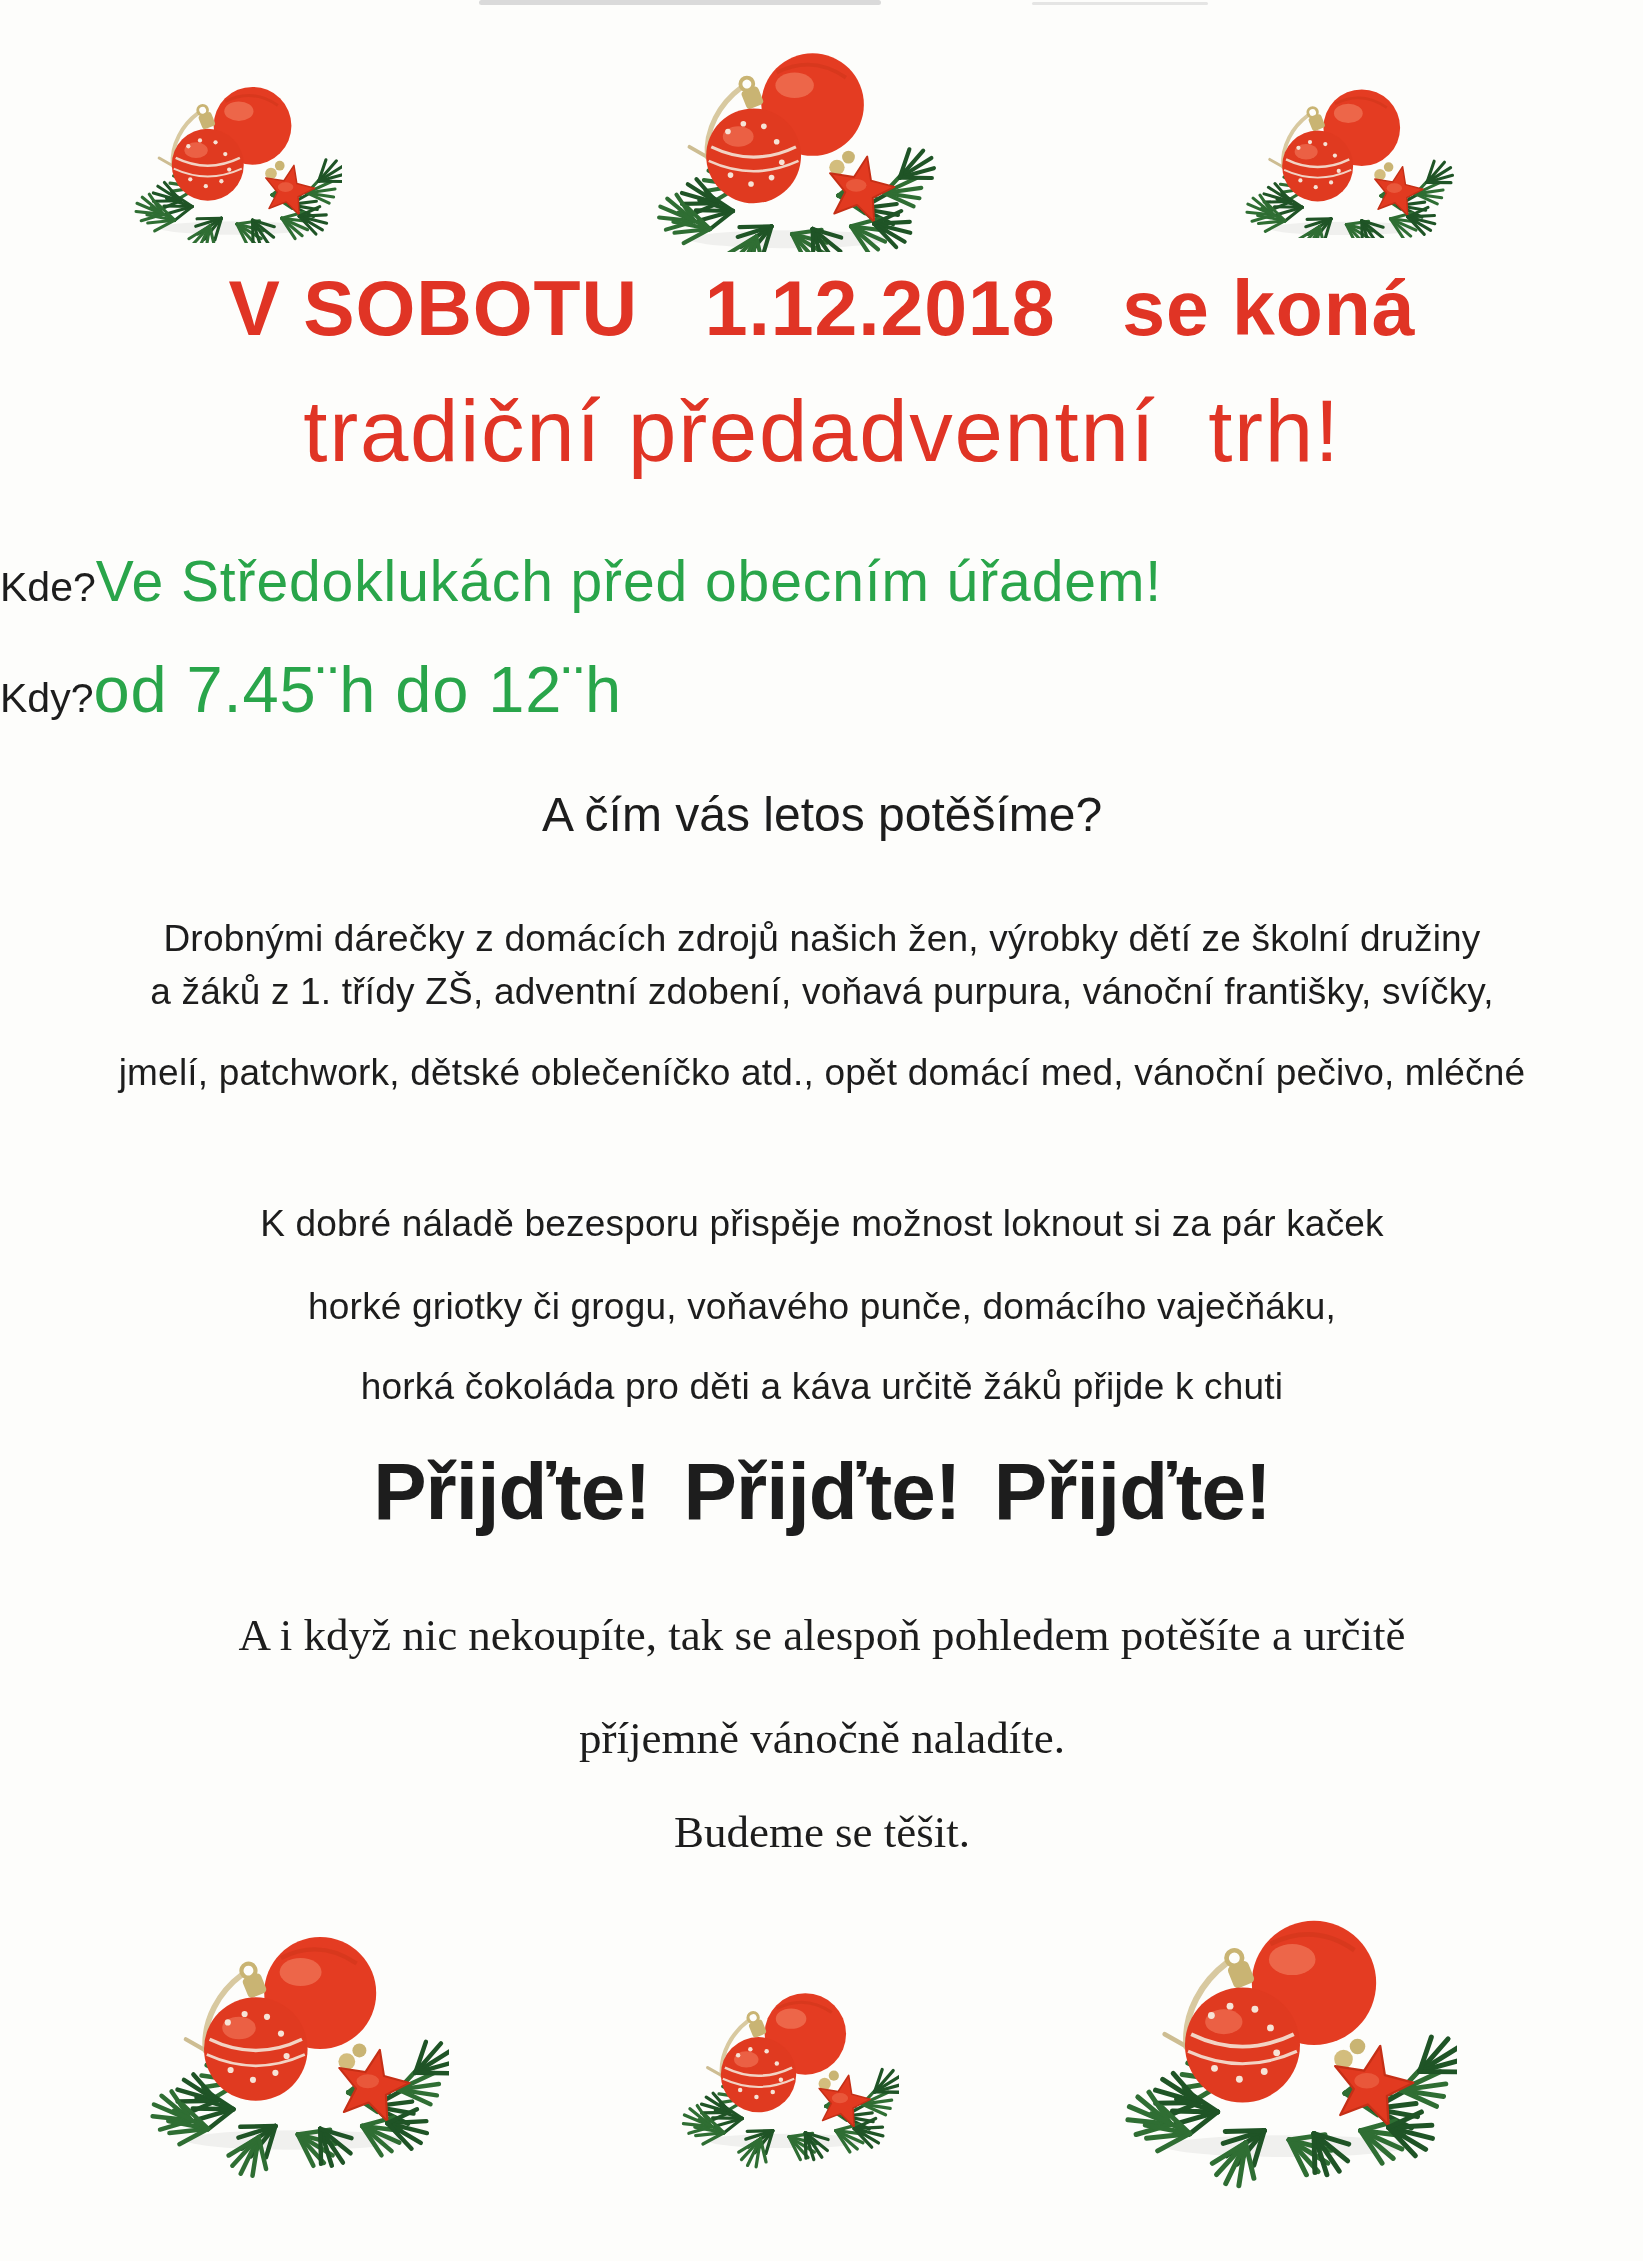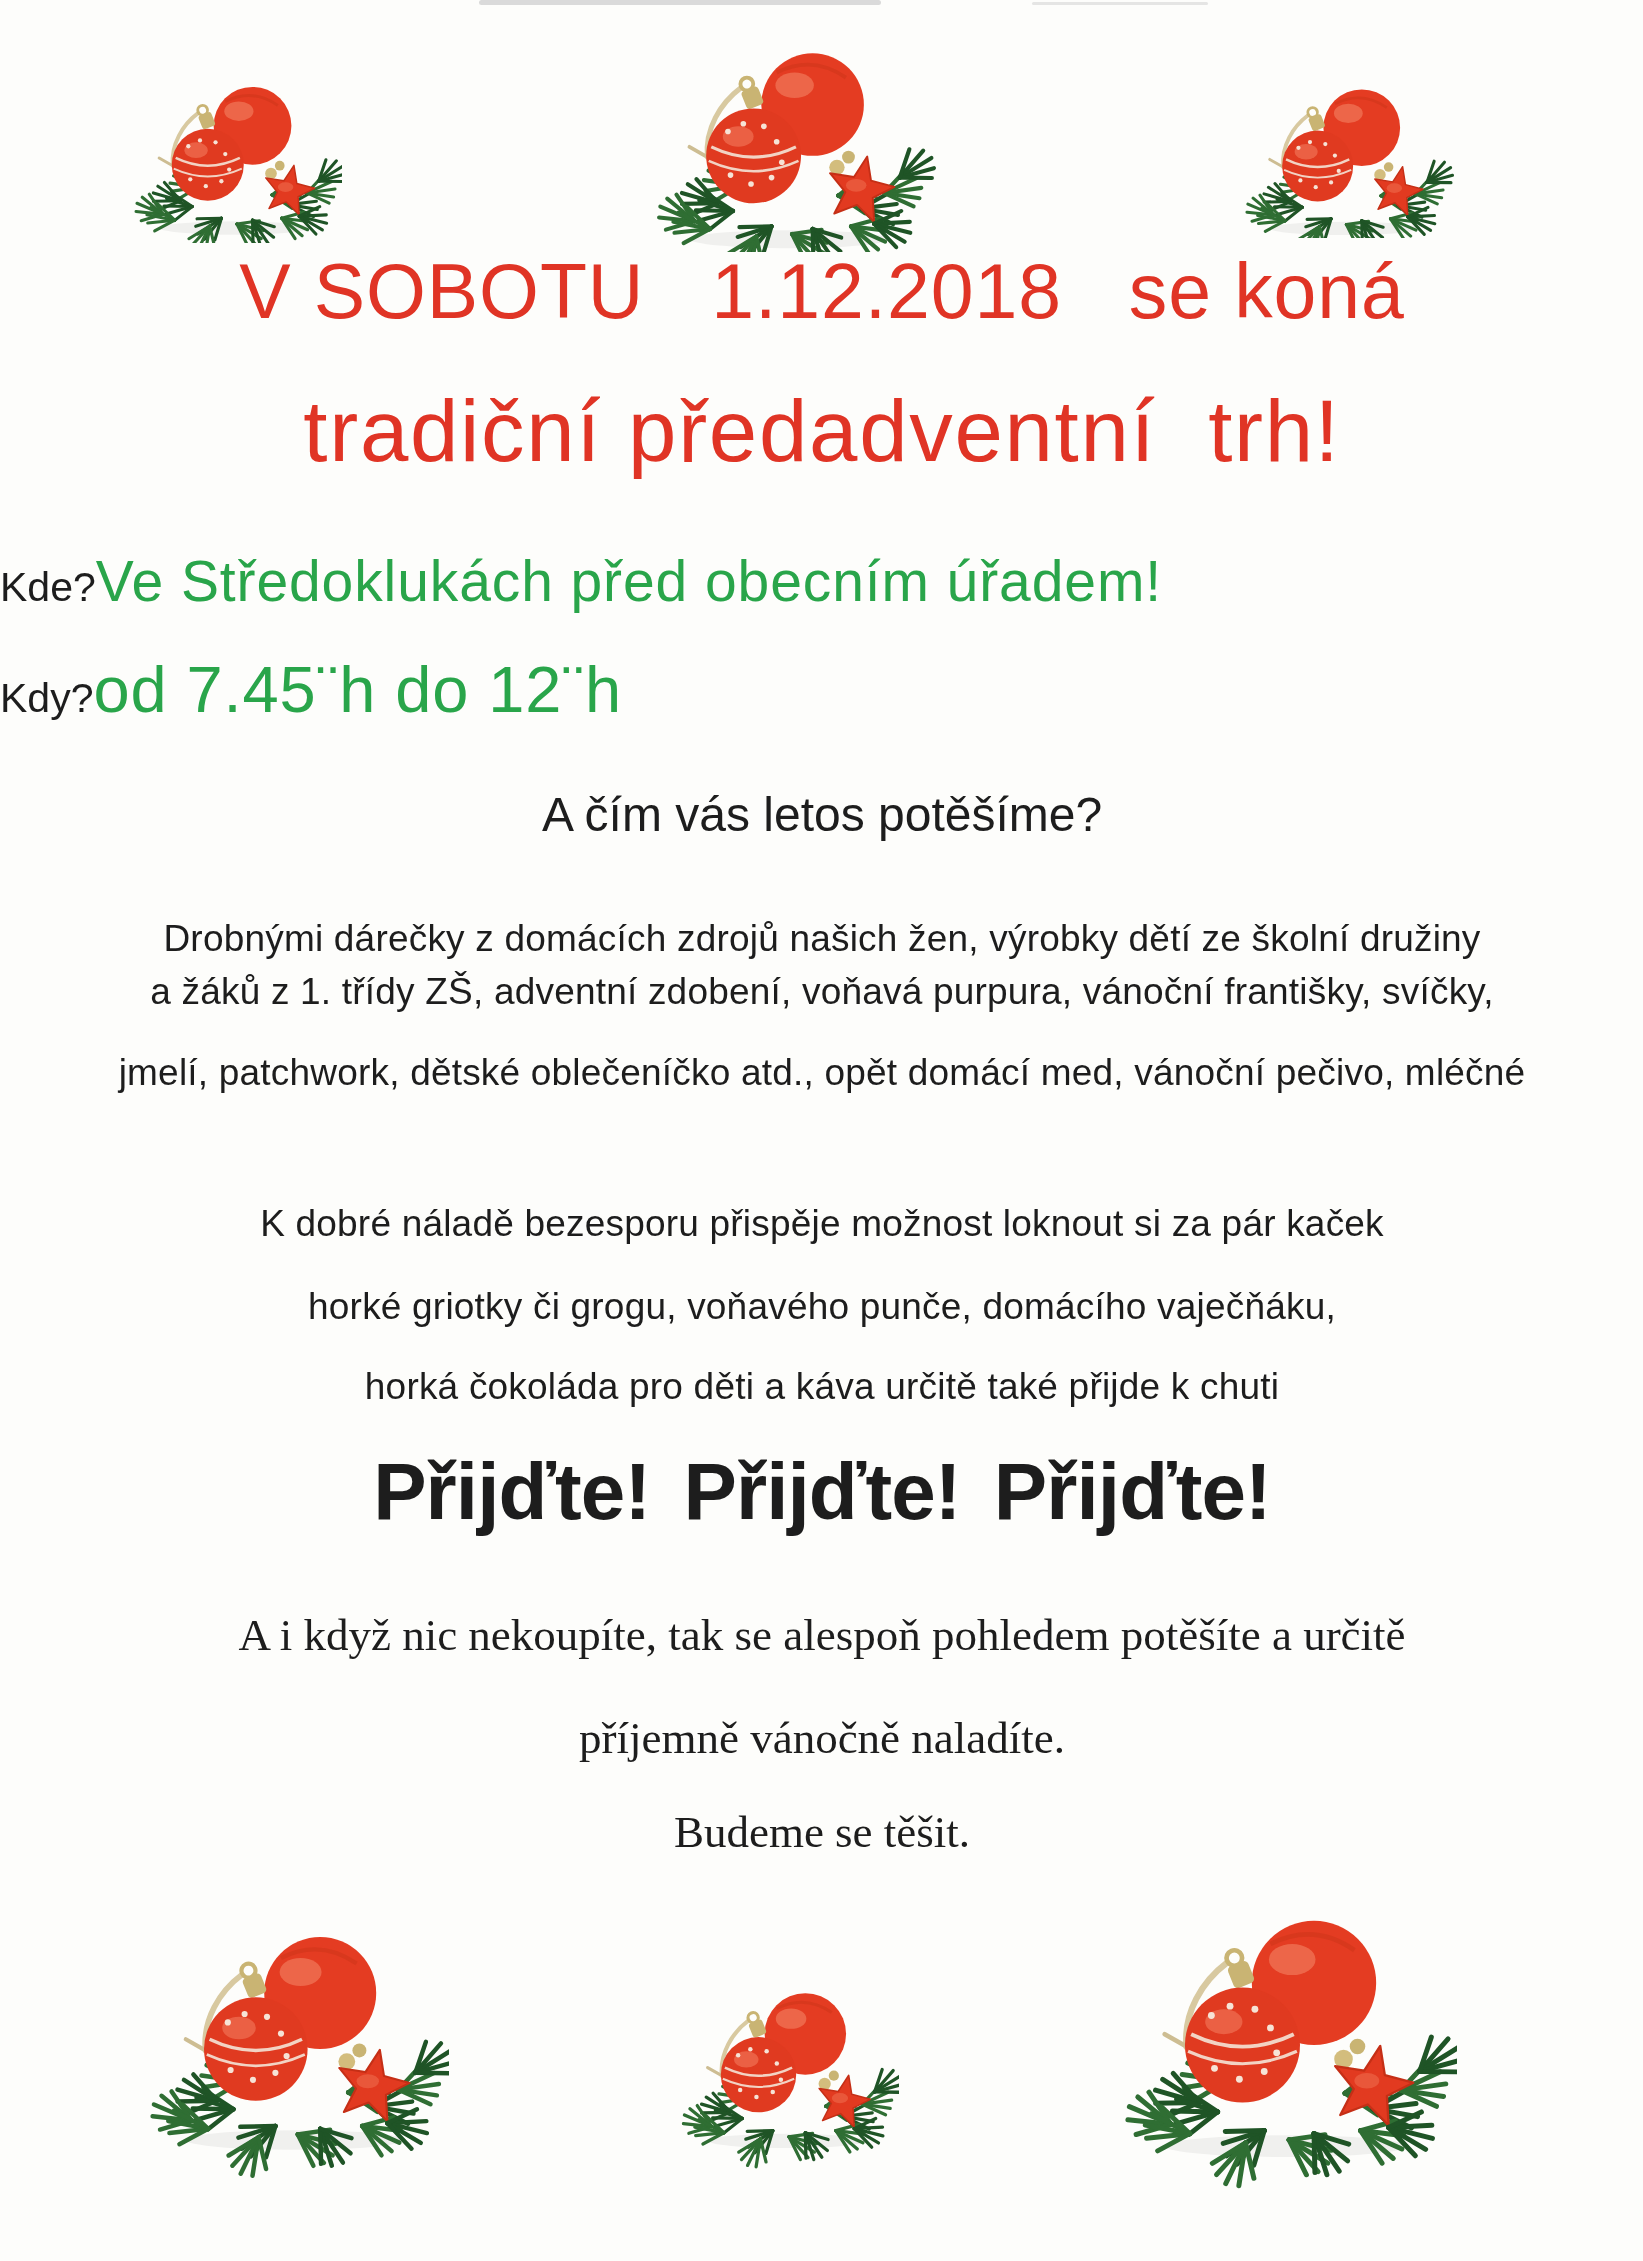--- a/index.html
+++ b/index.html
@@ -15,23 +15,23 @@
   }
   .line {
     position: absolute;
     left: 0;
     width: 100%;
     text-align: center;
     white-space: pre-wrap;
     line-height: 1.08;
   }
   .title1 {
-    top: 250px;
+    top: 267px;
     font-size: 77px;
-    font-weight: 400;
+    font-weight: 700;
     color: var(--heading-red, #e03425);
     letter-spacing: 0.9px;
   }
   .title2 {
     top: 384px;
     font-size: 87px;
     font-weight: 400;
     color: var(--heading-red, #e03425);
     letter-spacing: 1.7px;
   }
@@ -204,21 +204,21 @@
   </div>
 
   <div class="line subhead">A čím vás letos potěšíme?</div>
 
   <div class="line para p1l1">Drobnými dárečky z domácích zdrojů našich žen, výrobky dětí ze školní družiny</div>
   <div class="line para p1l2">a žáků z 1. třídy ZŠ, adventní zdobení, voňavá purpura, vánoční františky, svíčky,</div>
   <div class="line para p1l3">jmelí, patchwork, dětské oblečeníčko atd., opět domácí med, vánoční pečivo, mléčné</div>
 
   <div class="line para p2l1">K dobré náladě bezesporu přispěje možnost loknout si za pár kaček</div>
   <div class="line para p2l2">horké griotky či grogu, voňavého punče, domácího vaječňáku,</div>
-  <div class="line para p2l3">horká čokoláda pro děti a káva určitě také přijde k chuti</div>
+  <div class="line para p2l3">horká čokoláda pro děti a káva určitě žáků přijde k chuti</div>
 
   <div class="line cta">Přijďte! Přijďte! Přijďte!</div>
 
   <div class="line closing c1">A i když nic nekoupíte, tak se alespoň pohledem potěšíte a určitě</div>
   <div class="line closing c2">příjemně vánočně naladíte.</div>
   <div class="line closing c3">Budeme se těšit.</div>
 
 </div>
 
 

